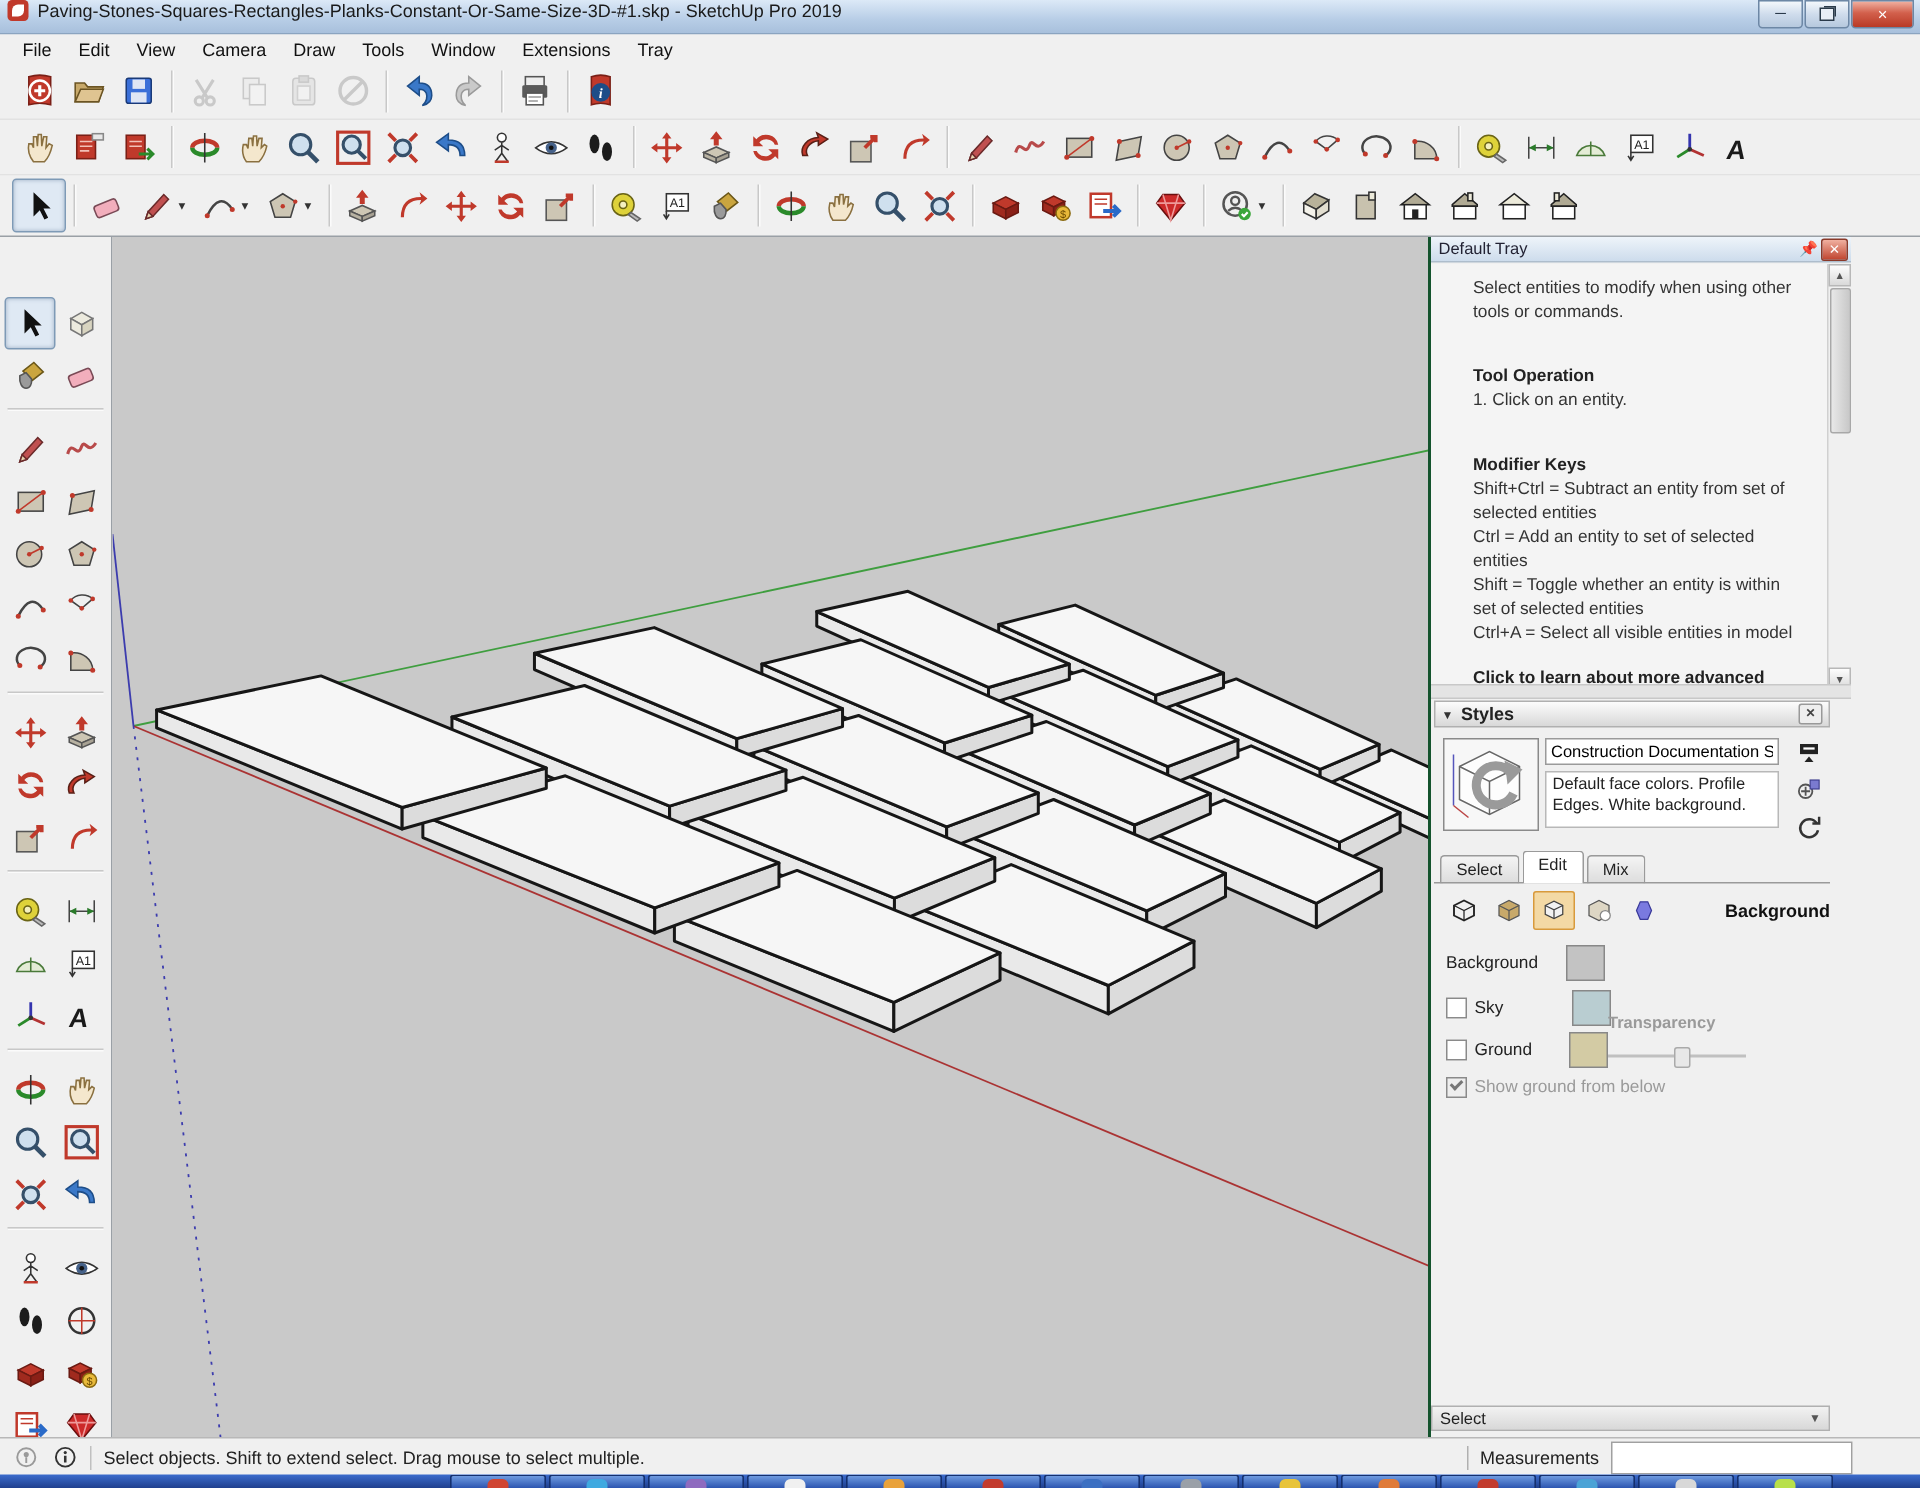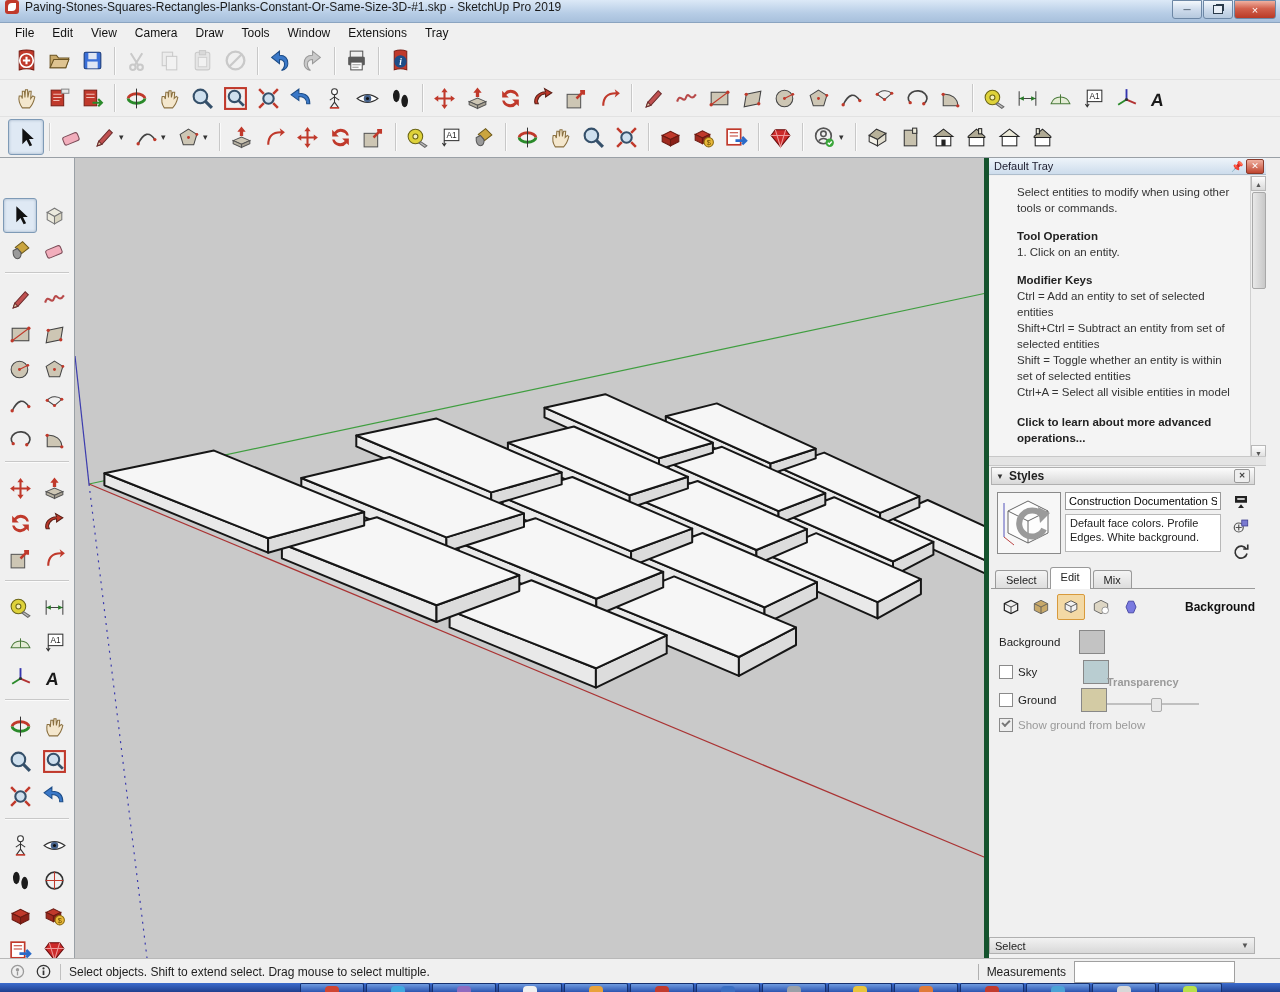--- a/index.html
+++ b/index.html
@@ -33,29 +33,29 @@
   .tb-sep{width:1px;height:28px;background:#c8c8c8;margin:0 5px;box-shadow:1px 0 0 #fbfbfb;}
   .tb-caret{font-size:9px;color:#333;width:10px;margin:0 1px 0 -2px;}
   
   #left-toolbar{left:0;top:158px;width:75px;height:800px;background:#f0f0f0;border-right:1px solid #9aa0a6;
       display:grid;grid-template-columns:34px 34px;justify-content:center;align-content:start;padding-top:40px;box-sizing:border-box;}
   #left-toolbar .tb-btn{width:32px;height:33px;}
   #left-toolbar .lt-sep{grid-column:1 / -1;height:9px;border-top:1px solid #c8c8c8;margin:4px 2px 0 2px;box-shadow:0 1px 0 #fbfbfb inset;}
   
   #viewport{left:75px;top:158px;width:922px;height:800px;background:#c9c9c9;overflow:hidden;}
   
-  #tray{left:984px;top:158px;width:282px;height:800px;background:#f0f0f0;border-left:5px solid #14532d;box-sizing:border-box;}
+  #tray{left:952px;top:158px;width:282px;height:800px;background:#f0f0f0;border-left:2px solid #14532d;box-sizing:border-box;}
   #tray-header{position:absolute;left:0;top:0;width:100%;height:17px;background:linear-gradient(#eef4fa,#cddcec);
       border-bottom:1px solid #aebdcc;display:flex;align-items:center;font-size:11px;color:#223;padding-left:5px;box-sizing:border-box;}
   #tray-pin{margin-left:auto;width:16px;text-align:center;color:#445;font-size:10px;}
   #tray-close{width:16px;height:13px;background:linear-gradient(#f0b0a0,#c0452f);border:1px solid #8a3a2a;border-radius:2px;
       color:#fff;font-size:9px;line-height:12px;text-align:center;margin-right:2px;}
   #instructor{position:absolute;left:0;top:18px;width:100%;height:284px;background:#f4f4f4;overflow:hidden;}
   #instructor-content{position:absolute;left:28px;top:8px;width:218px;font-size:11.5px;line-height:16px;color:#333;}
-  #instructor-content .h{font-weight:bold;color:#222;margin-top:12px;}
+  #instructor-content .h{font-weight:bold;color:#222;margin-top:27px;}
   #instructor-content .link{font-weight:bold;color:#222;margin-top:14px;}
   .vscroll{position:absolute;right:0;top:0;width:15px;height:100%;background:#f0f0f0;border-left:1px solid #d0d0d0;}
   .vscroll .arr{position:absolute;left:0;width:15px;height:15px;font-size:7px;color:#555;text-align:center;line-height:15px;
       background:linear-gradient(#fdfdfd,#d9d9d9);border:1px solid #b8b8b8;box-sizing:border-box;}
   .vscroll .thumb{position:absolute;left:1px;width:12px;background:linear-gradient(90deg,#e8e8e8,#c8c8c8);border:1px solid #a8a8a8;border-radius:2px;}
   #splitter{position:absolute;left:0;top:298px;width:100%;height:8px;background:#e4e4e4;border-top:1px solid #c8c8c8;border-bottom:1px solid #c8c8c8;}
   #styles-header{position:absolute;left:2px;top:309px;width:264px;height:18px;background:linear-gradient(#fcfcfc,#d8d8d8);
       border:1px solid #b0b0b0;display:flex;align-items:center;font-size:12px;font-weight:bold;color:#222;padding:0 4px;box-sizing:border-box;}
   #styles-header .tri{font-size:8px;margin-right:5px;color:#333;}
   #styles-close{margin-left:auto;width:14px;height:12px;border:1px solid #999;background:#eee;color:#444;font-size:8px;
@@ -970,22 +970,22 @@
     <span id="tray-pin">📌</span>
     <span id="tray-close">✕</span>
   </div>
 
   <div id="instructor">
     <div id="instructor-content">
         <div class="p">Select entities to modify when using other tools or commands.</div>
         <div class="h">Tool Operation</div>
         <div class="p">1. Click on an entity.</div>
         <div class="h">Modifier Keys</div>
+        <div class="p">Shift+Ctrl = Subtract an entity from set of selected entities</div>
         <div class="p">Ctrl = Add an entity to set of selected entities</div>
-        <div class="p">Shift+Ctrl = Subtract an entity from set of selected entities</div>
         <div class="p">Shift = Toggle whether an entity is within set of selected entities</div>
         <div class="p">Ctrl+A = Select all visible entities in model</div>
         <div class="link">Click to learn about more advanced operations...</div>
       </div>
     <div class="vscroll">
       <div class="arr" style="top:0">▲</div>
       <div class="thumb" style="top:16px;height:95px"></div>
       <div class="arr" style="bottom:0">▼</div>
     </div>
   </div>

